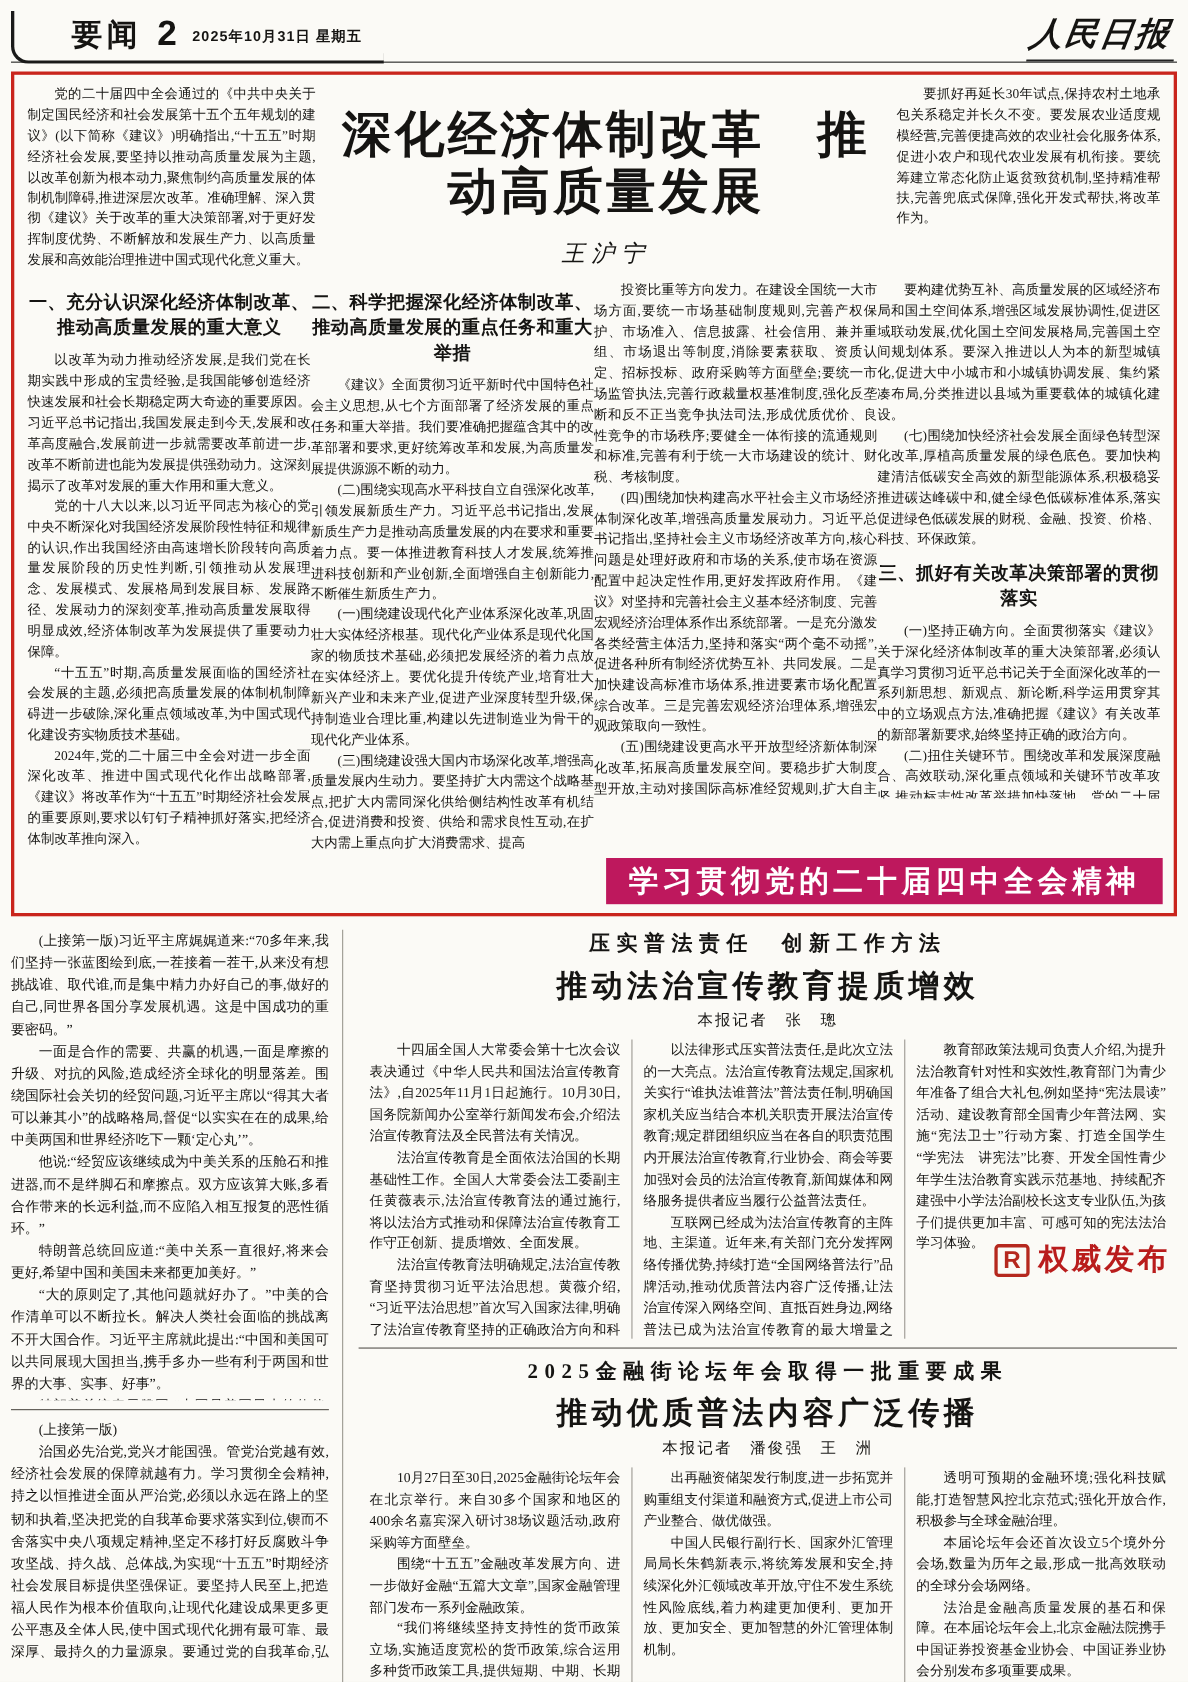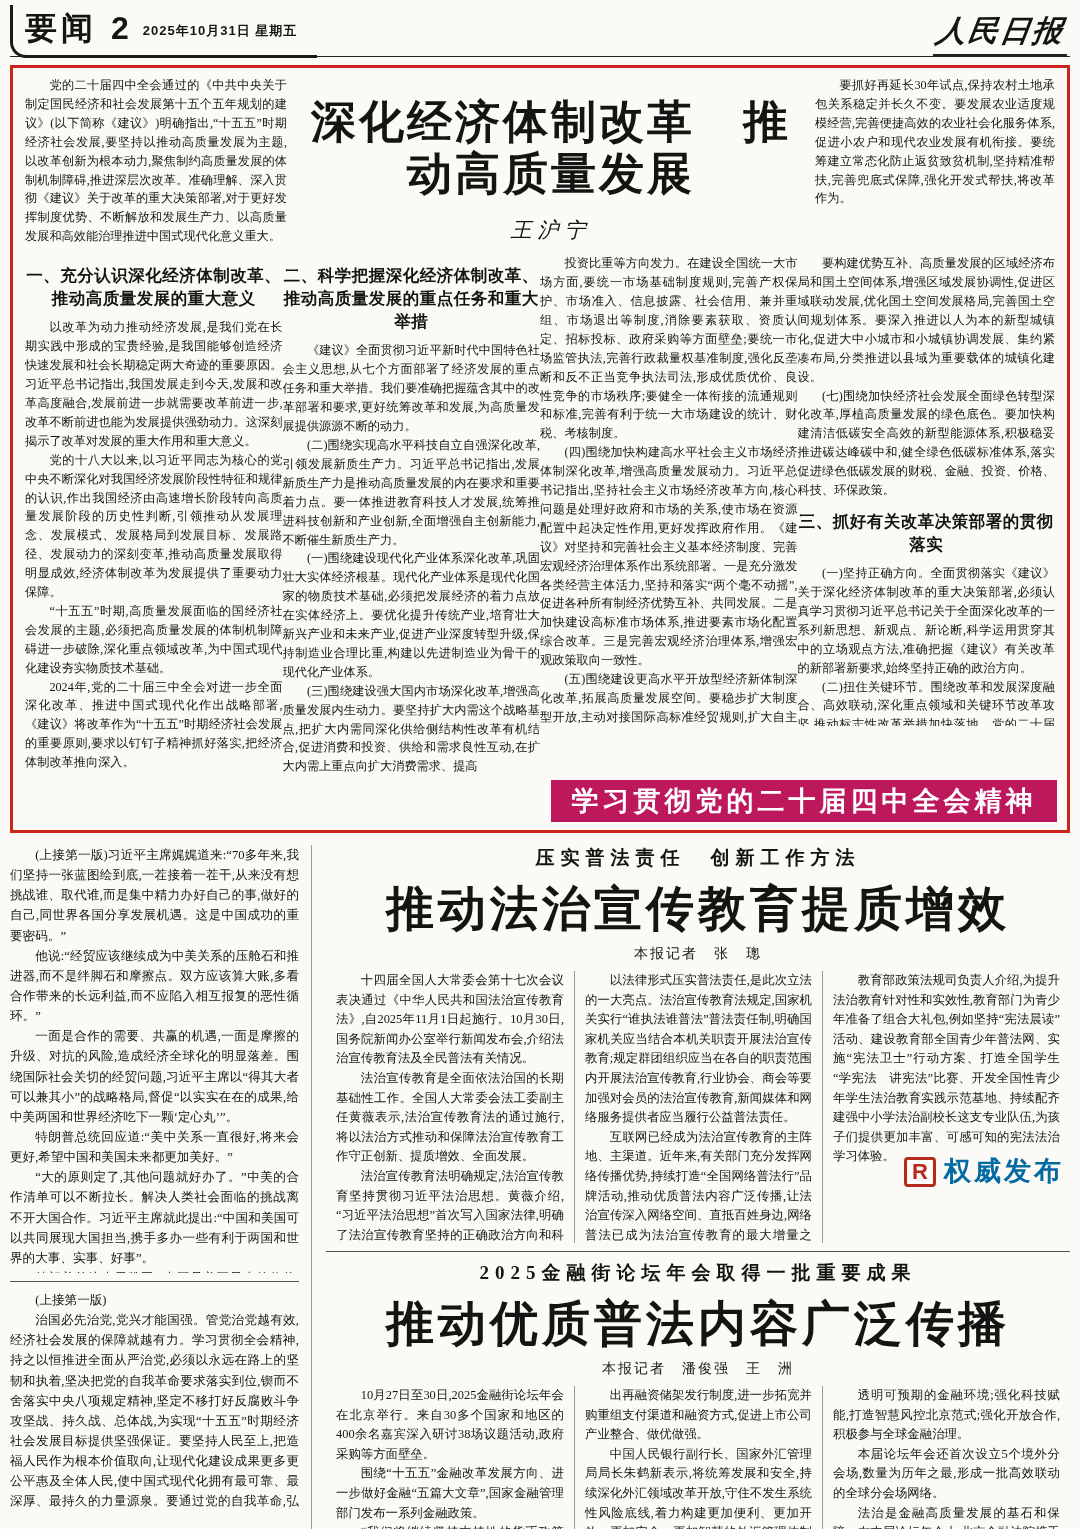--- a/index.html
+++ b/index.html
@@ -5,21 +5,21 @@
   html,body{margin:0;padding:0;background:#e8e6e0;}
   .page{position:relative;width:1080px;height:1529px;margin:0 auto;background:#fbfaf6;
         overflow:hidden;font-family:"Liberation Serif",serif;color:#151412;box-sizing:border-box;
         padding:6px 10px 0 10px;}
   
   .page-header{position:relative;height:50px;border-bottom:1.5px solid #222;display:flex;
         align-items:flex-end;justify-content:space-between;}
   .ywen-bracket{display:flex;align-items:baseline;gap:14px;border-left:3px solid #1a1a1a;
         border-bottom:3px solid #1a1a1a;border-bottom-left-radius:16px;padding:2px 20px 4px 12px;
         background:#fbfaf6;position:relative;top:2px;}
-  .section-label{font-family:"Liberation Sans",sans-serif;font-weight:900;font-size:32px;letter-spacing:4px;}
+  .section-label{font-family:"Liberation Sans",sans-serif;font-weight:900;font-size:28px;letter-spacing:4px;margin-left:40px;}
   .page-number{font-family:"Liberation Sans",sans-serif;font-weight:700;font-size:32px;}
   .date-line{font-family:"Liberation Sans",sans-serif;font-size:13px;font-weight:700;letter-spacing:1px;position:relative;top:-4px;}
   .masthead{font-family:"DejaVu Serif",serif;font-style:italic;font-weight:900;font-size:30px;
         letter-spacing:2px;transform:skewX(-8deg);padding:0 6px 2px 0;border-bottom:2px solid #222;}
   
   .feature-box{position:relative;margin-top:8px;height:768px;border:3px solid #c9251c;
         box-sizing:border-box;padding:8px 12px;overflow:hidden;}
   .feature-top{display:flex;gap:4px;}
   .intro-col{width:262px;flex:0 0 auto;}
   .intro-right{width:240px;flex:0 0 auto;}
@@ -40,33 +40,33 @@
   
   .lower{display:flex;margin-top:12px;gap:0;height:688px;overflow:hidden;}
   .left-col{width:302px;flex:0 0 auto;border-right:1px solid #9b9891;padding-right:12px;box-sizing:border-box;}
   .left-article{font-size:12.6px;line-height:1.6;text-align:justify;overflow:hidden;}
   .left-a1{height:428px;}
   .left-a2{height:225px;}
   .thin-rule{border:none;border-top:1px solid #55524c;margin:8px 0;}
   .right-area{flex:1 1 auto;padding-left:14px;overflow:hidden;}
   .art-head{text-align:center;}
   .kicker{font-family:"Liberation Serif",serif;font-weight:700;font-size:19px;letter-spacing:6px;}
-  .art-title{margin:6px 0 4px 0;font-family:Liberation Mono, monospace;font-weight:900;font-size:48px;letter-spacing:4px;}
+  .art-title{margin:6px 0 4px 0;font-family:Liberation Mono, monospace;font-weight:900;font-size:28px;letter-spacing:4px;}
   .byline{font-size:14px;letter-spacing:2px;margin-bottom:8px;}
   .cols3{display:grid;grid-template-columns:1fr 1fr 1fr;gap:0;}
   .tcol{font-size:12.4px;line-height:1.58;text-align:justify;overflow:hidden;padding:0 10px;}
   .tcol + .tcol{border-left:1px solid #9b9891;}
   .law-cols .tcol{height:272px;}
   .fin-cols .tcol{height:216px;}
   .lawcol3{position:relative;}
   .authority-badge{position:absolute;right:4px;bottom:46px;background:#fbfaf6;display:flex;
         align-items:center;gap:8px;padding:4px 2px 4px 10px;}
   .r-logo{display:inline-block;border:3px solid #b5281e;color:#b5281e;font-family:"Liberation Sans",sans-serif;
         font-weight:900;font-size:22px;line-height:24px;width:26px;text-align:center;border-radius:4px;}
-  .badge-text{color:#0369a1;font-family:"Liberation Sans",sans-serif;font-weight:900;font-size:27px;letter-spacing:3px;}
+  .badge-text{color:#b91c1c;font-family:"Liberation Sans",sans-serif;font-weight:900;font-size:27px;letter-spacing:3px;}
 </style>
 </head>
 <body>
 
 <div class="page">
 
   <header class="page-header">
     <div class="ywen-bracket">
       <span class="section-label">要闻</span>
       <span class="page-number">2</span>
@@ -119,22 +119,22 @@
     <div class="banner">
       <div class="banner-inner">学习贯彻党的二十届四中全会精神</div>
     </div>
   </section>
 
   <div class="lower">
 
     <aside class="left-col">
       <article class="left-article left-a1">
           <p class="para">(上接第一版)习近平主席娓娓道来:“70多年来,我们坚持一张蓝图绘到底,一茬接着一茬干,从来没有想挑战谁、取代谁,而是集中精力办好自己的事,做好的自己,同世界各国分享发展机遇。这是中国成功的重要密码。”</p>
+          <p class="para">一面是合作的需要、共赢的机遇,一面是摩擦的升级、对抗的风险,造成经济全球化的明显落差。围绕国际社会关切的经贸问题,习近平主席以“得其大者可以兼其小”的战略格局,督促“以实实在在的成果,给中美两国和世界经济吃下一颗‘定心丸’”。</p>
           <p class="para">他说:“经贸应该继续成为中美关系的压舱石和推进器,而不是绊脚石和摩擦点。双方应该算大账,多看合作带来的长远利益,而不应陷入相互报复的恶性循环。”</p>
-          <p class="para">一面是合作的需要、共赢的机遇,一面是摩擦的升级、对抗的风险,造成经济全球化的明显落差。围绕国际社会关切的经贸问题,习近平主席以“得其大者可以兼其小”的战略格局,督促“以实实在在的成果,给中美两国和世界经济吃下一颗‘定心丸’”。</p>
           <p class="para">特朗普总统回应道:“美中关系一直很好,将来会更好,希望中国和美国未来都更加美好。”</p>
           <p class="para">“大的原则定了,其他问题就好办了。”中美的合作清单可以不断拉长。解决人类社会面临的挑战离不开大国合作。习近平主席就此提出:“中国和美国可以共同展现大国担当,携手多办一些有利于两国和世界的大事、实事、好事”。</p>
           <p class="para">特朗普总统表示赞同:“中国是美国最大的伙伴,两国携手可以在世界上成就很多大事,未来美中合作会取得更大成就。”</p>
         </article>
       <hr class="thin-rule">
       <article class="left-article left-a2">
           <p class="para">(上接第一版)</p>
           <p class="para">治国必先治党,党兴才能国强。管党治党越有效,经济社会发展的保障就越有力。学习贯彻全会精神,持之以恒推进全面从严治党,必须以永远在路上的坚韧和执着,坚决把党的自我革命要求落实到位,锲而不舍落实中央八项规定精神,坚定不移打好反腐败斗争攻坚战、持久战、总体战,为实现“十五五”时期经济社会发展目标提供坚强保证。要坚持人民至上,把造福人民作为根本价值取向,让现代化建设成果更多更公平惠及全体人民,使中国式现代化拥有最可靠、最深厚、最持久的力量源泉。要通过党的自我革命,弘扬新风正气,营造良好政治生态,激励干部干净干事、大胆干事,为经济社会发展注入源源不断正能量。</p>
         </article>
     </aside>

